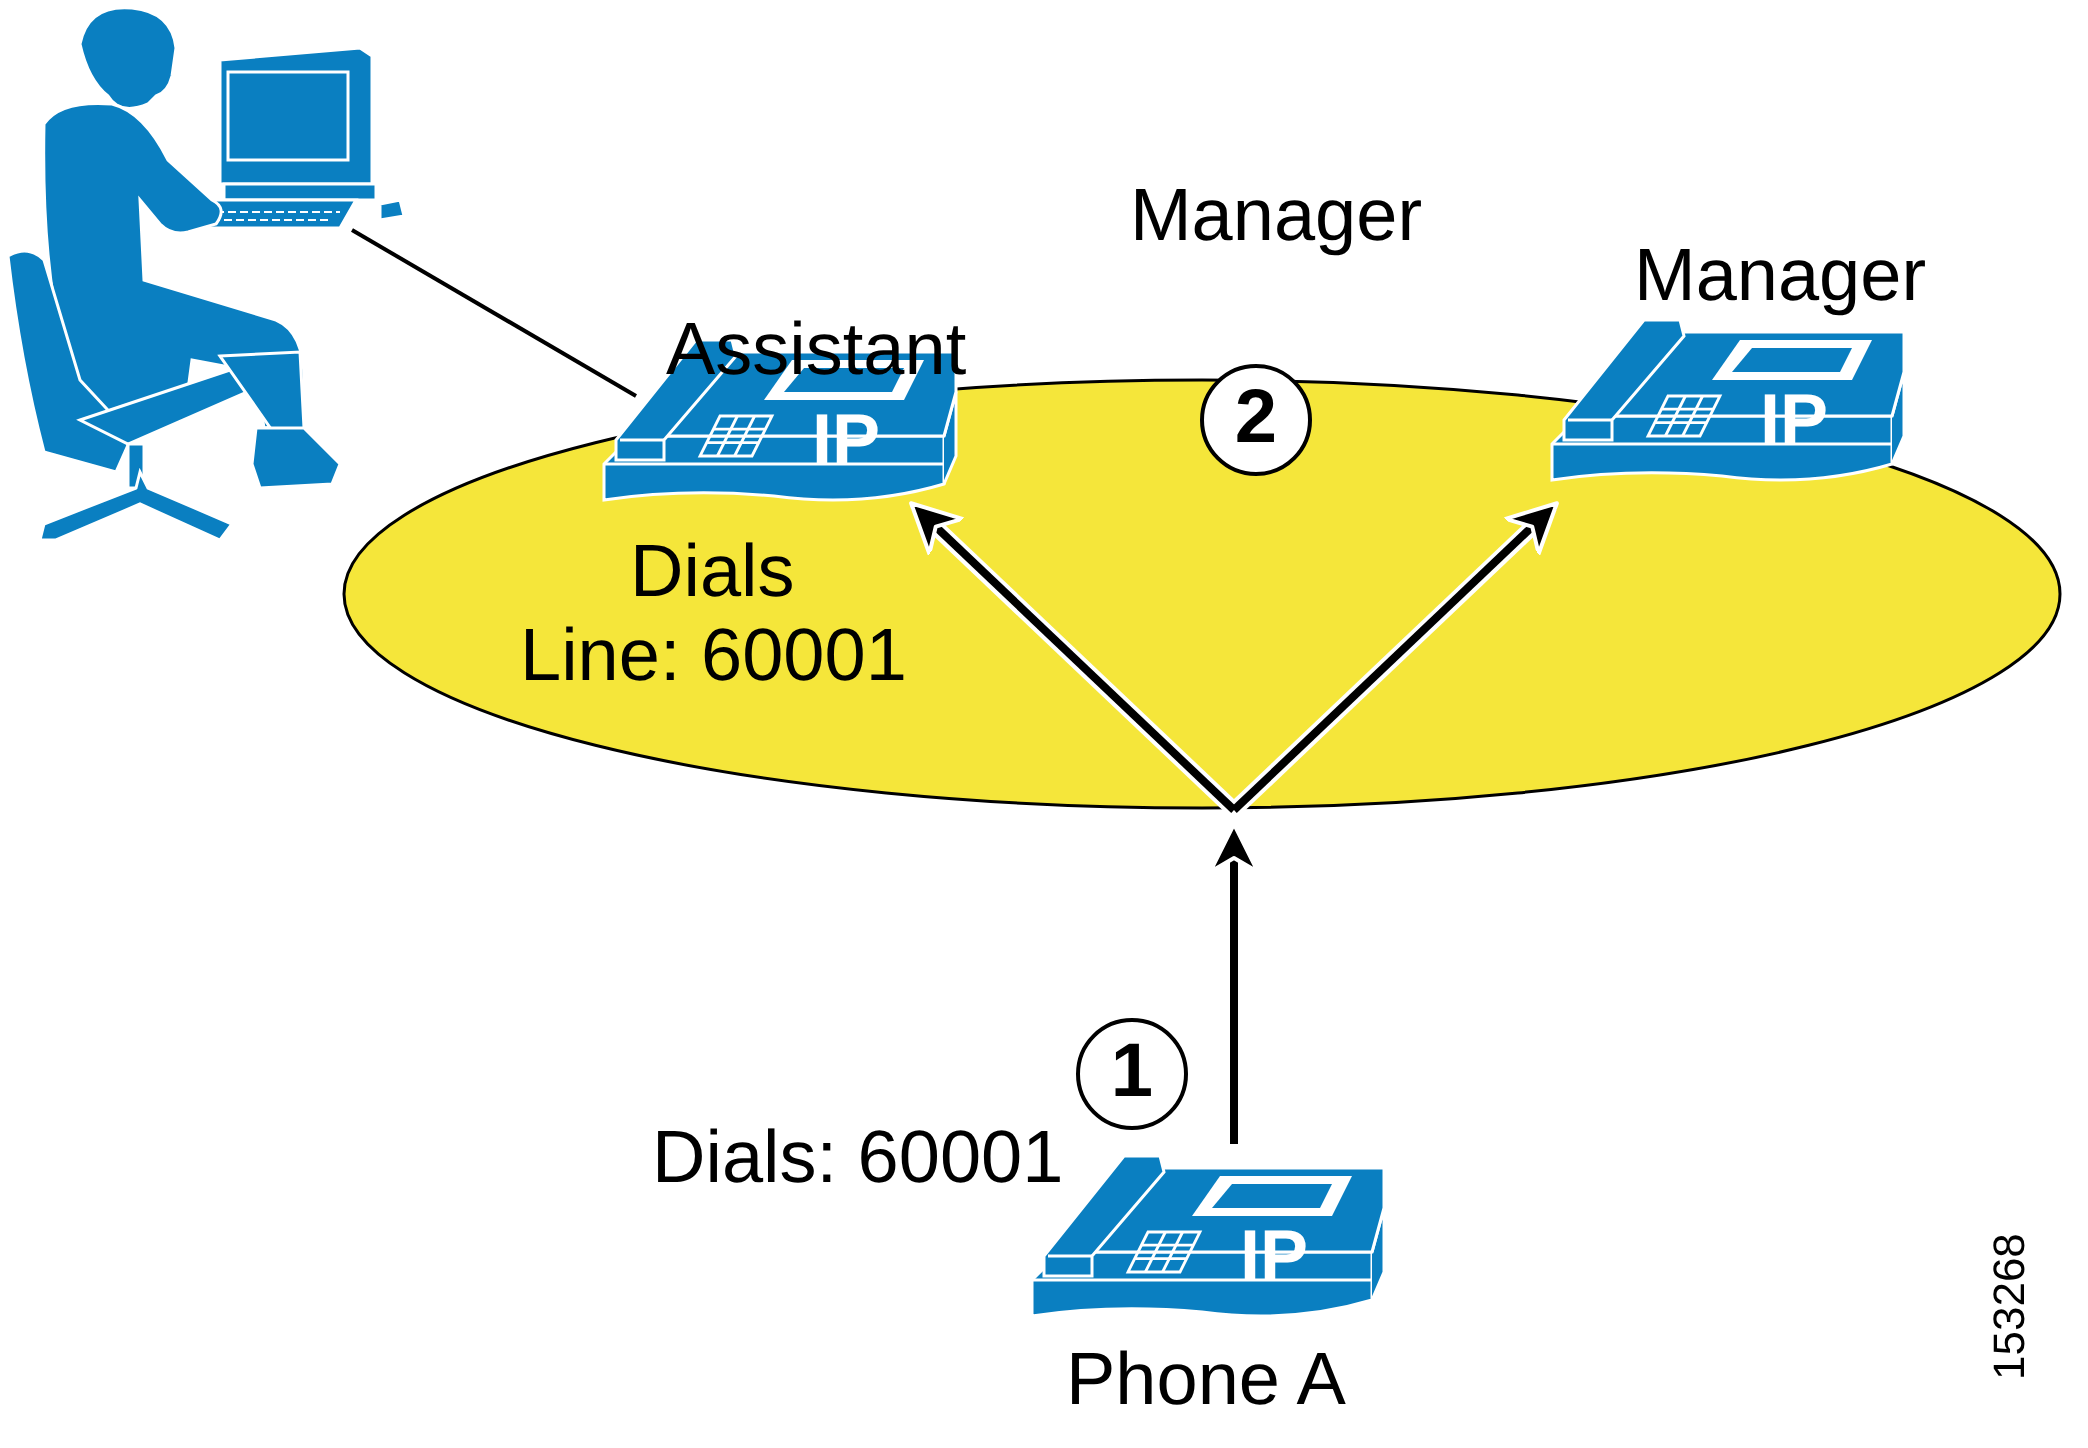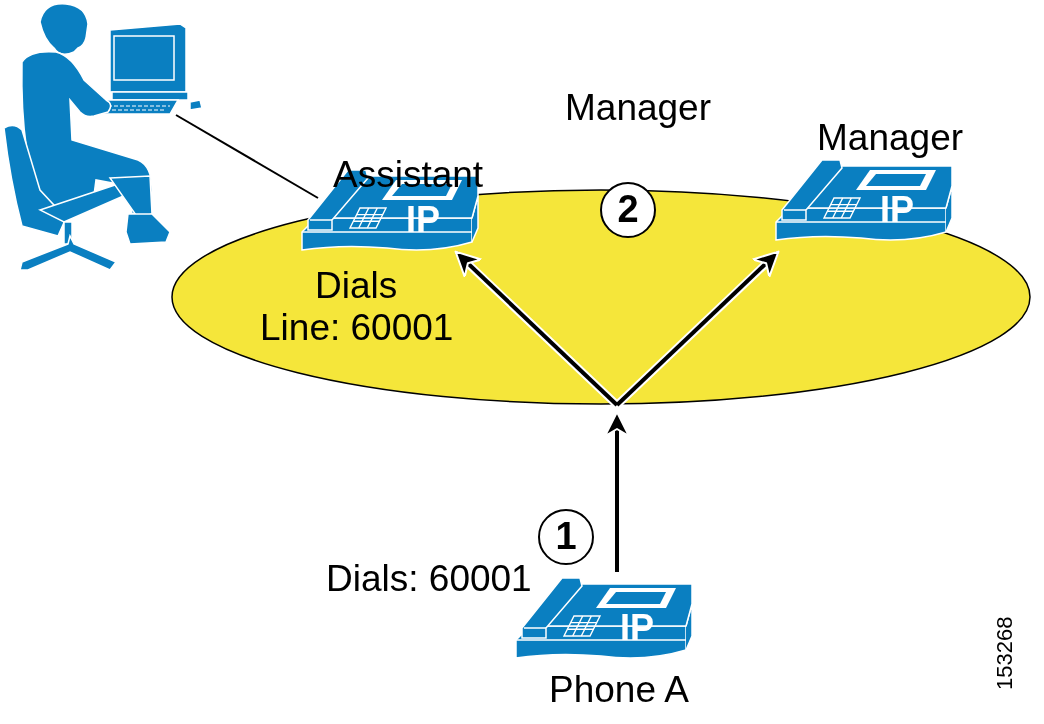--- a/index.html
+++ b/index.html
@@ -103,21 +103,21 @@
       <use href="#ipphone"></use>
     </g>
   </svg>
 
   <div class="lbl" style="left:333px; top:118px;margin-top:37px;">Assistant</div>
   <div class="lbl" style="left:315px; top:266px;">Dials</div>
   <div class="lbl" style="left:260px; top:308px;">Line: 60001</div>
 
   <div class="lbl" style="left:817px; top:118px;">Manager</div>
 
-  <div class="lbl" style="left:549px; top:670px;">Phone A</div>
+  <div class="lbl" style="left:533px; top:670px;">Phone A</div>
 
   <div class="lbl" style="left:526px; top:88px; width:224px;">Manager</div>
   <div class="badge" style="left:600px; top:182px;">2</div>
 
   <div class="lbl" style="left:326px; top:515px;margin-top:44px;">Dials: 60001</div>
   <div class="badge" style="left:538px; top:509px;">1</div>
 
   <div class="figid">153268</div>
 </div>
 

